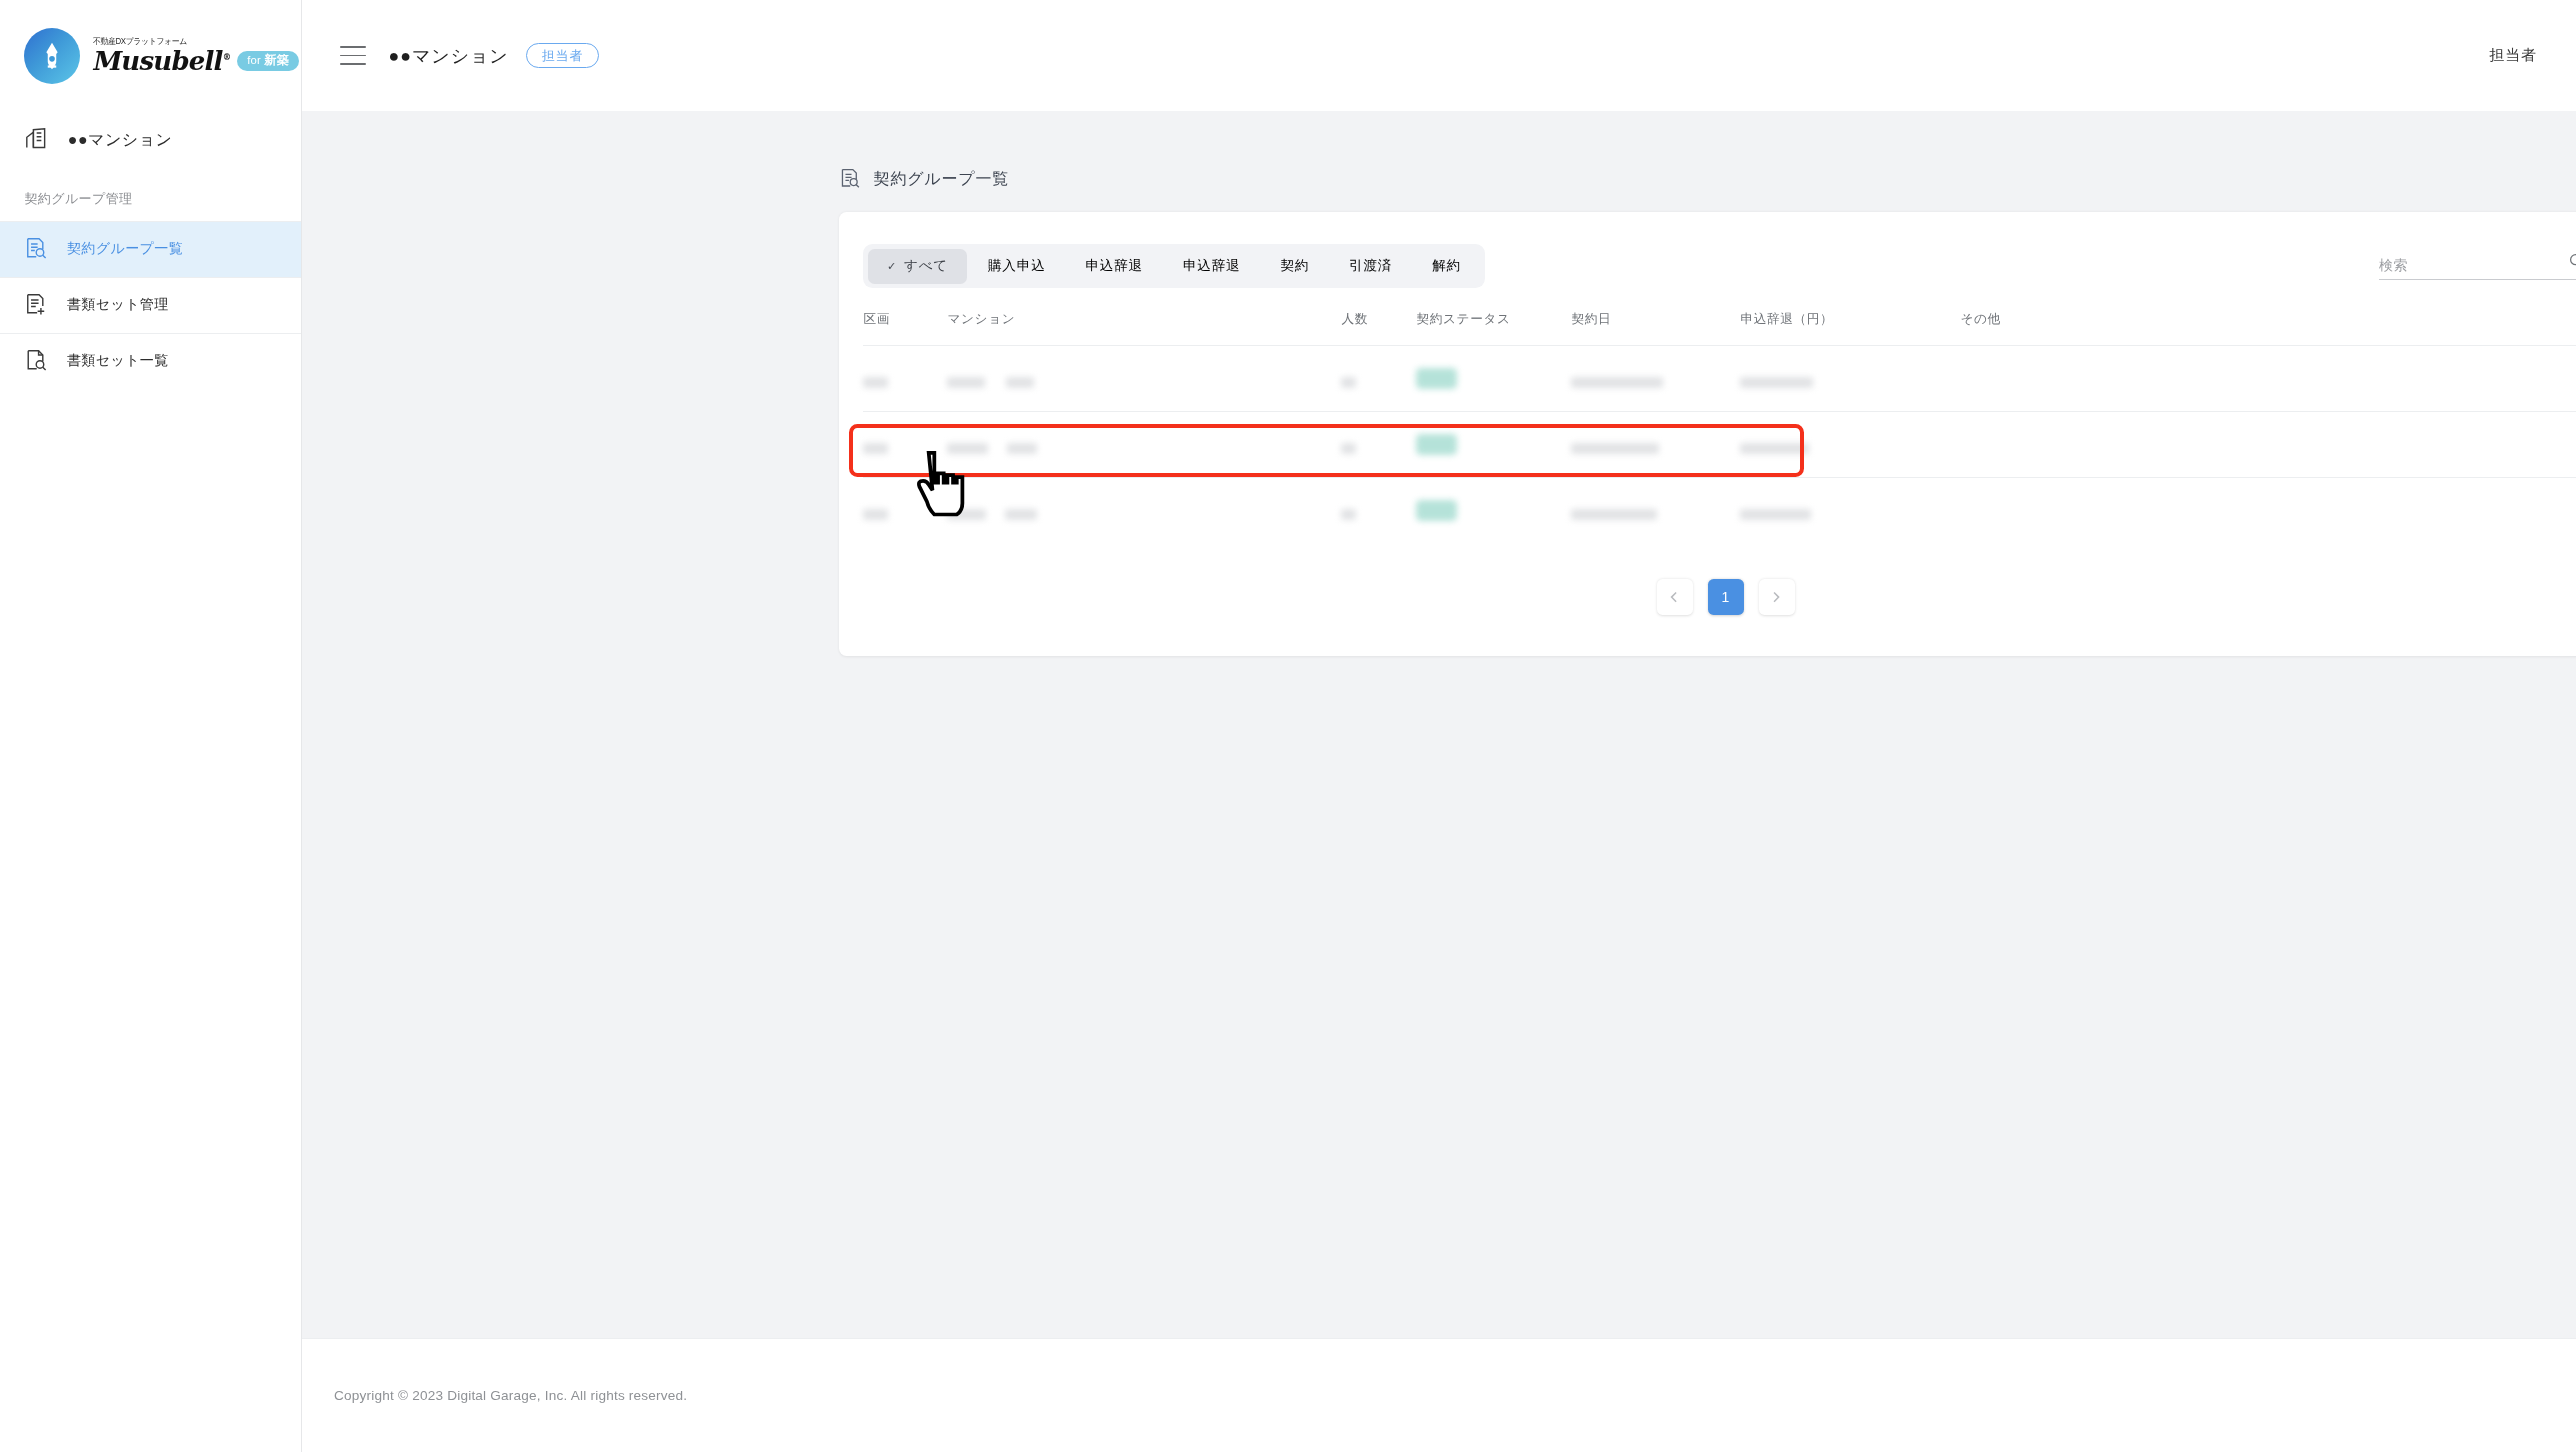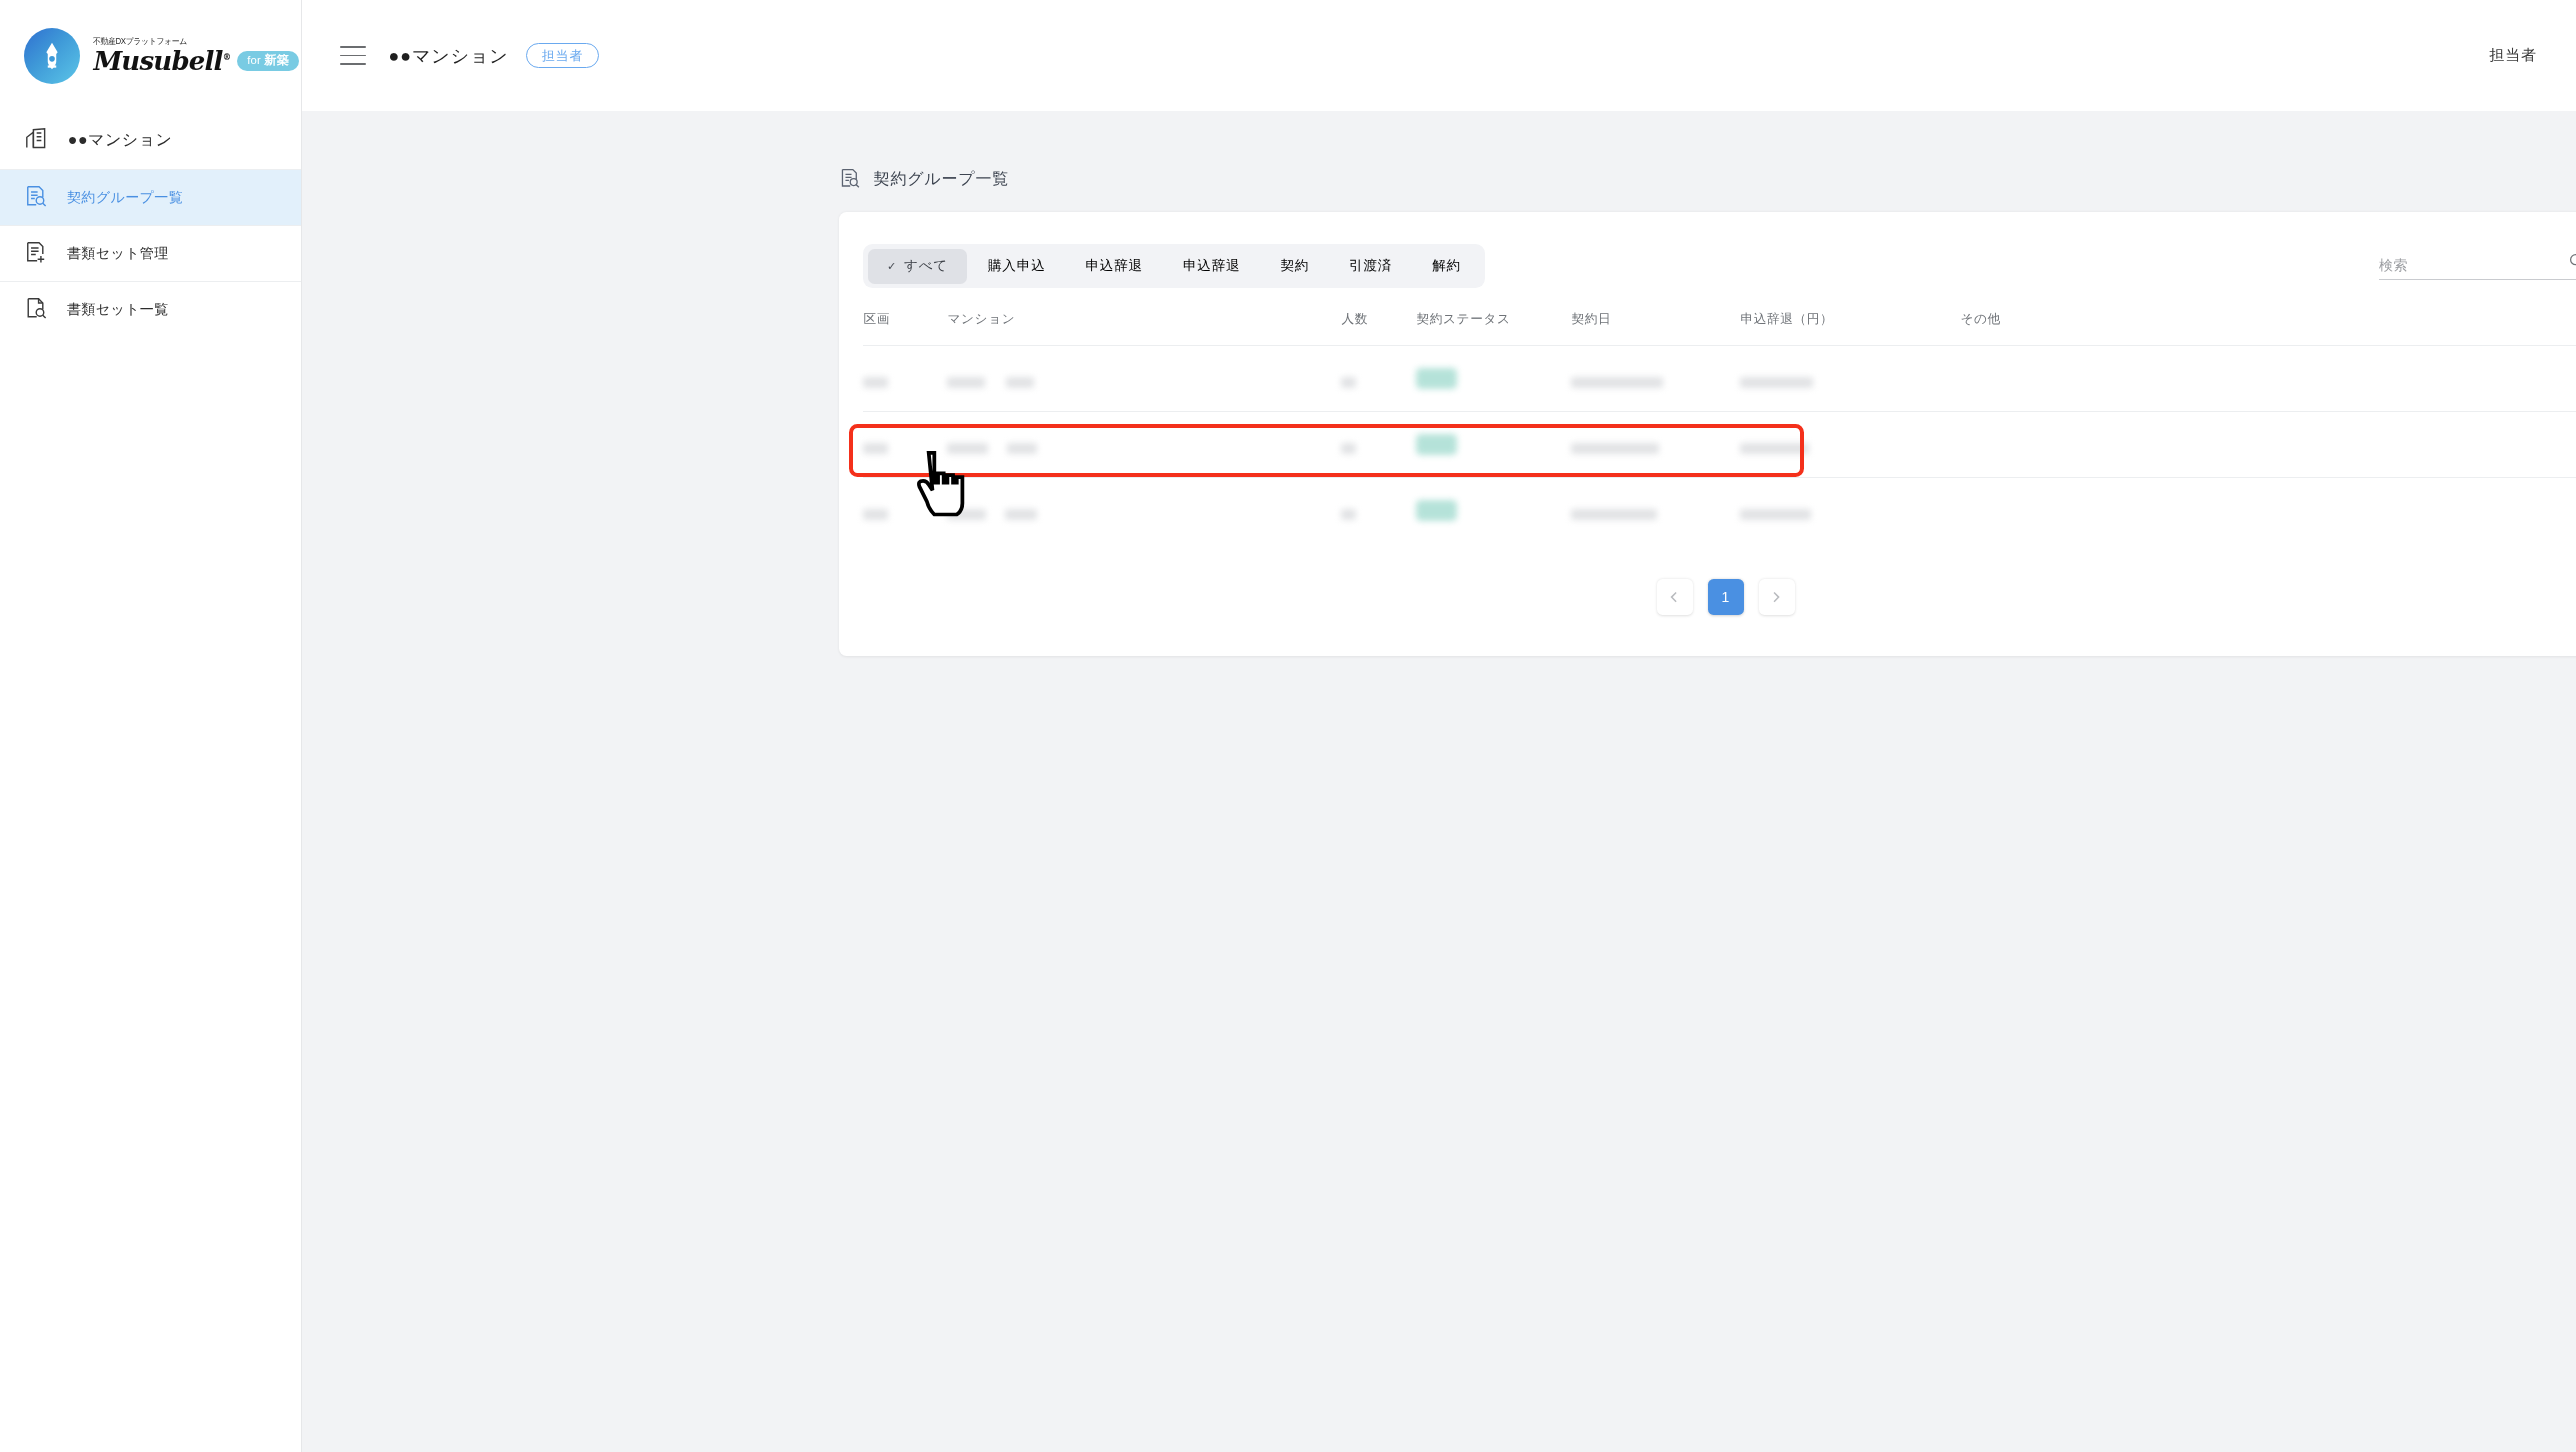--- a/index.html
+++ b/index.html
@@ -347,20 +347,21 @@
       <span>
         <svg width="24.4" height="24.4" viewBox="0 0 26 26" fill="none" stroke="#3a3a3a" stroke-width="1.5">
           <path d="M3 23V12l7-5.5V23"></path>
           <path d="M10 23V4l12-1v20z"></path>
           <path d="M13.5 7.5h5M13.5 11.5h5M13.5 15.5h5"></path>
         </svg>
       </span>
       <span class="label">●●マンション</span>
     </div>
 
+    <div class="side-section">契約グループ管理</div>
 
     <div class="nav-item active">
       <span>
         <svg width="23.5" height="23.5" viewBox="0 0 25 25" fill="none" stroke="#4a90e2" stroke-width="1.5">
           <path d="M4 3h12l4 4v7"></path>
             <path d="M4 3v19h9"></path>
           <path d="M7.5 8.5h7M7.5 12h7M7.5 15.5h4"></path>
           <circle cx="17" cy="17.5" r="4"></circle>
             <path d="M20 20.5l3 3"></path>
         </svg>
@@ -536,16 +537,19 @@
 
       <div class="highlight-box"></div>
 
       <div class="cursor-hand">
         <svg width="58" height="73" viewBox="0 0 31 39">
           <path d="M10 2 h3 v16 h2 v-5 h3 v5 h2 v-4 h3 v4 h2 v-3 h3 v14 q0 4 -3 6 h-12 q-3 -3 -4 -7 l-4 -8 q-1 -3 2 -3 q2 0 3 2 l2 3 z" fill="#ffffff" stroke="#000000" stroke-width="2" stroke-linejoin="miter"></path>
         </svg>
       </div>
     </section>
 
+    <footer class="footer">
+      <span>Copyright © 2023 Digital Garage, Inc. All rights reserved.</span>
+    </footer>
 
   </div>
 </div>
 
 
 </body></html>

